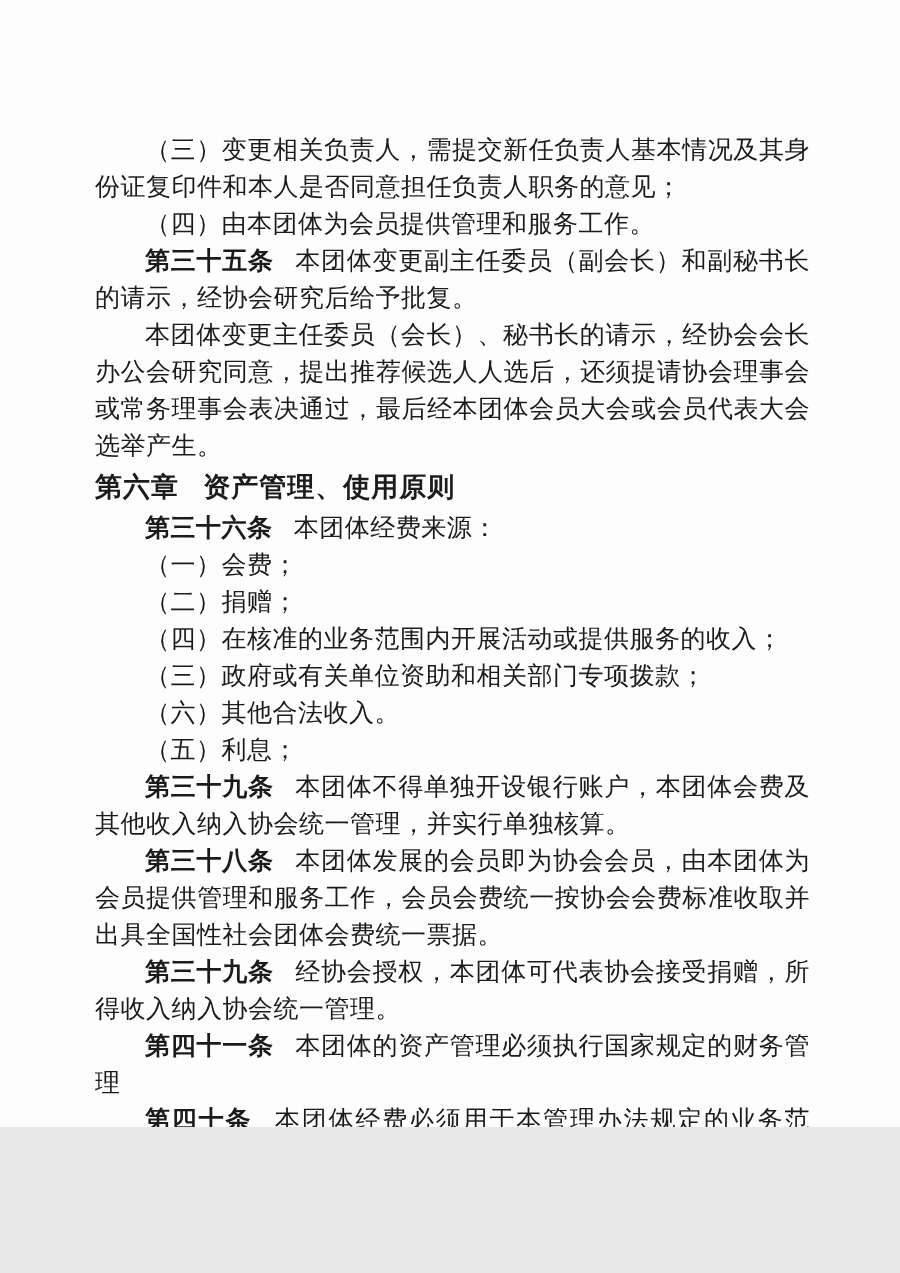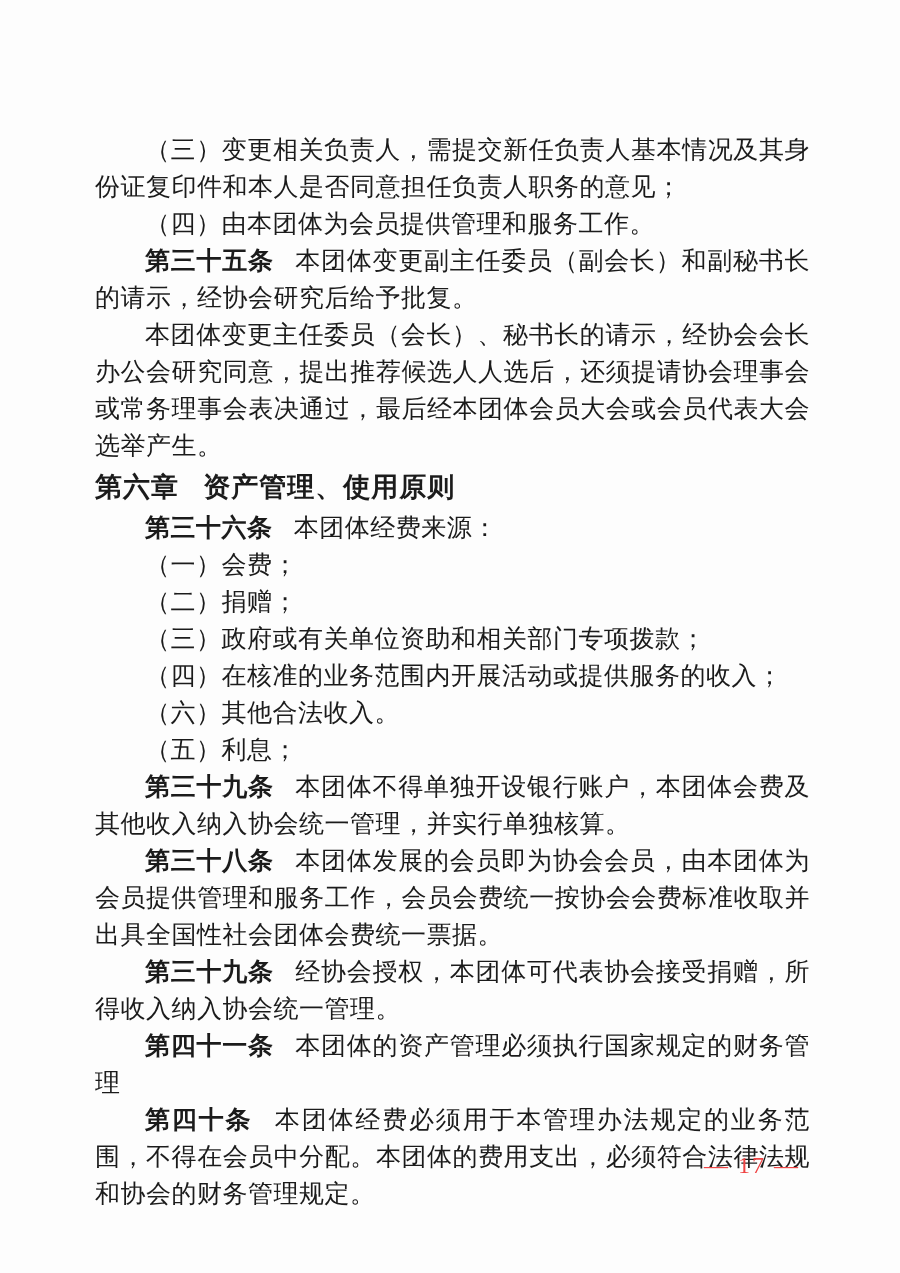--- a/index.html
+++ b/index.html
@@ -3,21 +3,21 @@
 <meta charset="utf-8">
 <style>
   html, body {
     margin: 0;
     padding: 0;
     background: #e8e8e8;
   }
   .page {
     position: relative;
     width: 900px;
-    height: 1273px;
+    height: 1127px;
     margin: 0 auto;
     background: #fdfdfd;
     box-sizing: border-box;
     padding: 131px 90px 0 95px;
     font-family: "Liberation Serif", "DejaVu Serif", serif;
     color: #1b1b1b;
     overflow: hidden;
   }
   .doc-body {
     width: 715px;
@@ -68,22 +68,22 @@
 <div class="page">
   <div class="doc-body">
       <p class="para">（三）变更相关负责人，需提交新任负责人基本情况及其身份证复印件和本人是否同意担任负责人职务的意见；</p>
       <p class="para">（四）由本团体为会员提供管理和服务工作。</p>
       <p class="para"><span class="term">第三十五条</span><span class="term-gap"></span><span>本团体变更副主任委员（副会长）和副秘书长的请示，经协会研究后给予批复。</span></p>
       <p class="para">本团体变更主任委员（会长）、秘书长的请示，经协会会长办公会研究同意，提出推荐候选人人选后，还须提请协会理事会或常务理事会表决通过，最后经本团体会员大会或会员代表大会选举产生。</p>
       <p class="para chapter-heading"><span class="chapter-no">第六章</span><span>资产管理、使用原则</span></p>
       <p class="para"><span class="term">第三十六条</span><span class="term-gap"></span><span>本团体经费来源：</span></p>
       <p class="para">（一）会费；</p>
       <p class="para">（二）捐赠；</p>
+      <p class="para">（四）在核准的业务范围内开展活动或提供服务的收入；</p>
       <p class="para">（三）政府或有关单位资助和相关部门专项拨款；</p>
-      <p class="para">（四）在核准的业务范围内开展活动或提供服务的收入；</p>
       <p class="para">（六）其他合法收入。</p>
       <p class="para">（五）利息；</p>
       <p class="para"><span class="term">第三十九条</span><span class="term-gap"></span><span>本团体不得单独开设银行账户，本团体会费及其他收入纳入协会统一管理，并实行单独核算。</span></p>
       <p class="para"><span class="term">第三十八条</span><span class="term-gap"></span><span>本团体发展的会员即为协会会员，由本团体为会员提供管理和服务工作，会员会费统一按协会会费标准收取并出具全国性社会团体会费统一票据。</span></p>
       <p class="para"><span class="term">第三十九条</span><span class="term-gap"></span><span>经协会授权，本团体可代表协会接受捐赠，所得收入纳入协会统一管理。</span></p>
       <p class="para"><span class="term">第四十一条</span><span class="term-gap"></span><span>本团体的资产管理必须执行国家规定的财务管理</span></p>
       <p class="para"><span class="term">第四十条</span><span class="term-gap"></span><span>本团体经费必须用于本管理办法规定的业务范围，不得在会员中分配。本团体的费用支出，必须符合法律法规和协会的财务管理规定。</span></p>
     </div>
   <div class="page-number">— 17 —</div>
 </div>

